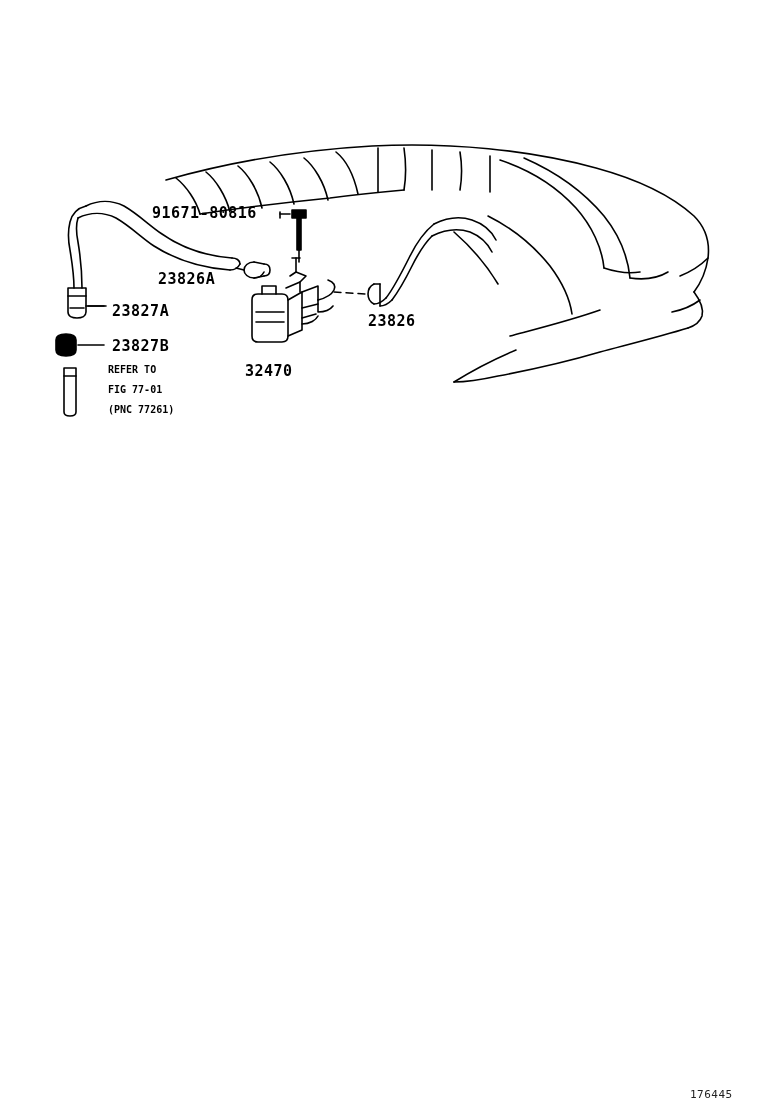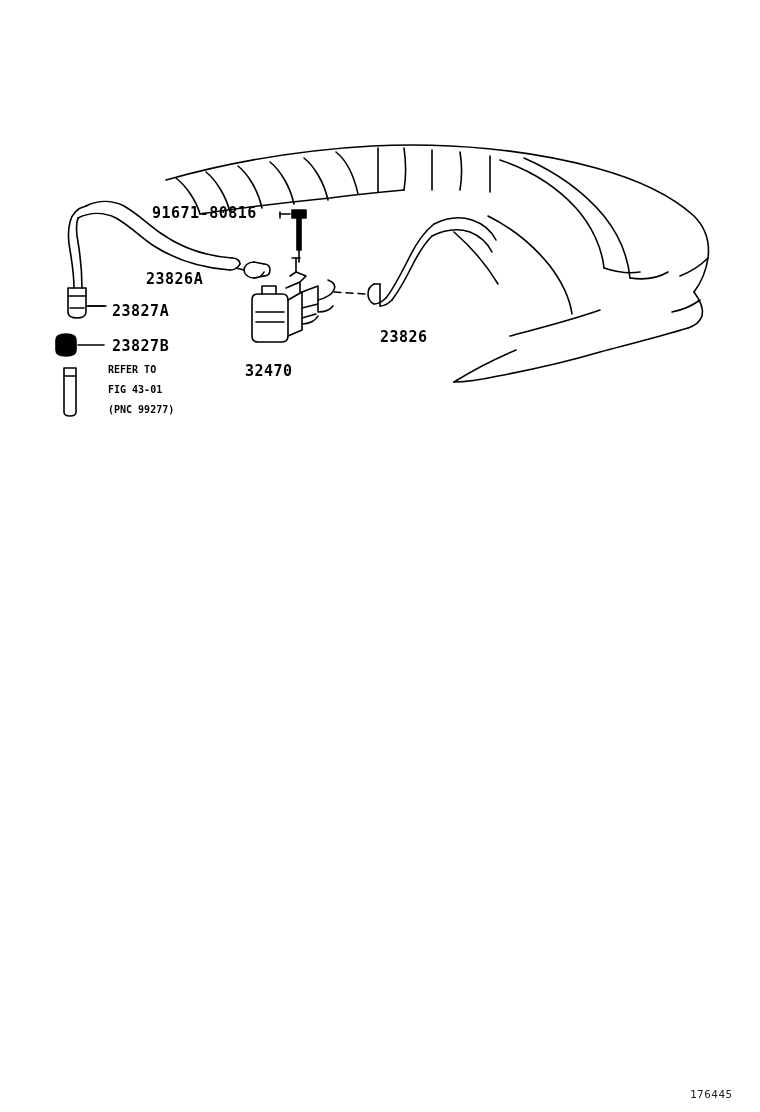--- a/index.html
+++ b/index.html
@@ -152,29 +152,29 @@
       <path d="M64,368 L 76,368 L 76,412 C 76,414 74,416 70,416 C 66,416 64,414 64,412 Z"></path>
       <path d="M64,376 L 76,376"></path>
 
       <path d="M86,306 L 106,306"></path>
 
     </g>
   </svg>
 
   <div class="label" style="left:152px; top:204px;">91671-80816</div>
 
-  <div class="label" style="left:146px; top:270px;">23826A</div>
+  <div class="label" style="left:158px; top:270px;">23826A</div>
 
   <div class="label" style="left:112px; top:302px;">23827A</div>
 
   <div class="label" style="left:112px; top:337px;text-align:center;">23827B</div>
 
   <div class="label" style="left:245px; top:362px;">32470</div>
 
-  <div class="label" style="left:368px; top:328px;margin-left:12px;">23826</div>
+  <div class="label" style="left:368px; top:312px;">23826</div>
 
   <div class="label small" style="left:108px; top:361px;">REFER TO</div>
-  <div class="label small" style="left:108px; top:381px;">FIG 43-01</div>
-  <div class="label small" style="left:108px; top:401px;">(PNC 99277)</div>
+  <div class="label small" style="left:108px; top:381px;">FIG 77-01</div>
+  <div class="label small" style="left:108px; top:401px;">(PNC 77261)</div>
 
   <div class="label footer" style="left:690px; top:1086px;">176445</div>
 
 </div>
 
 </body></html>

